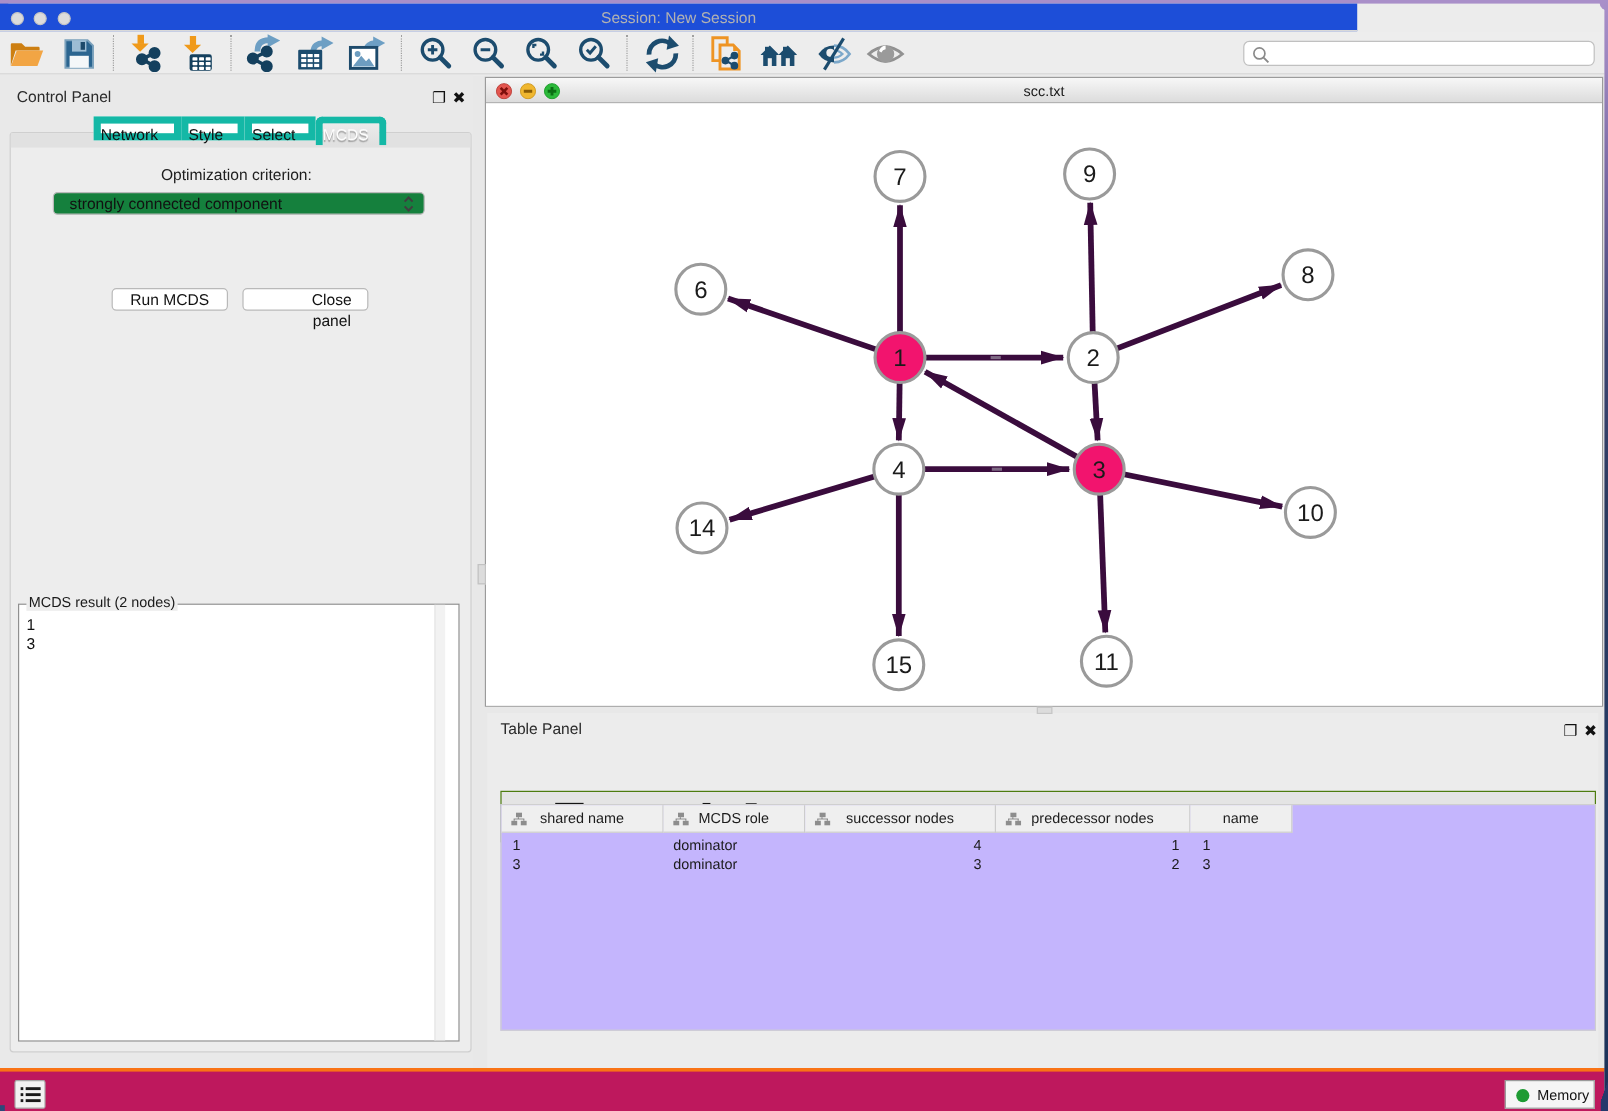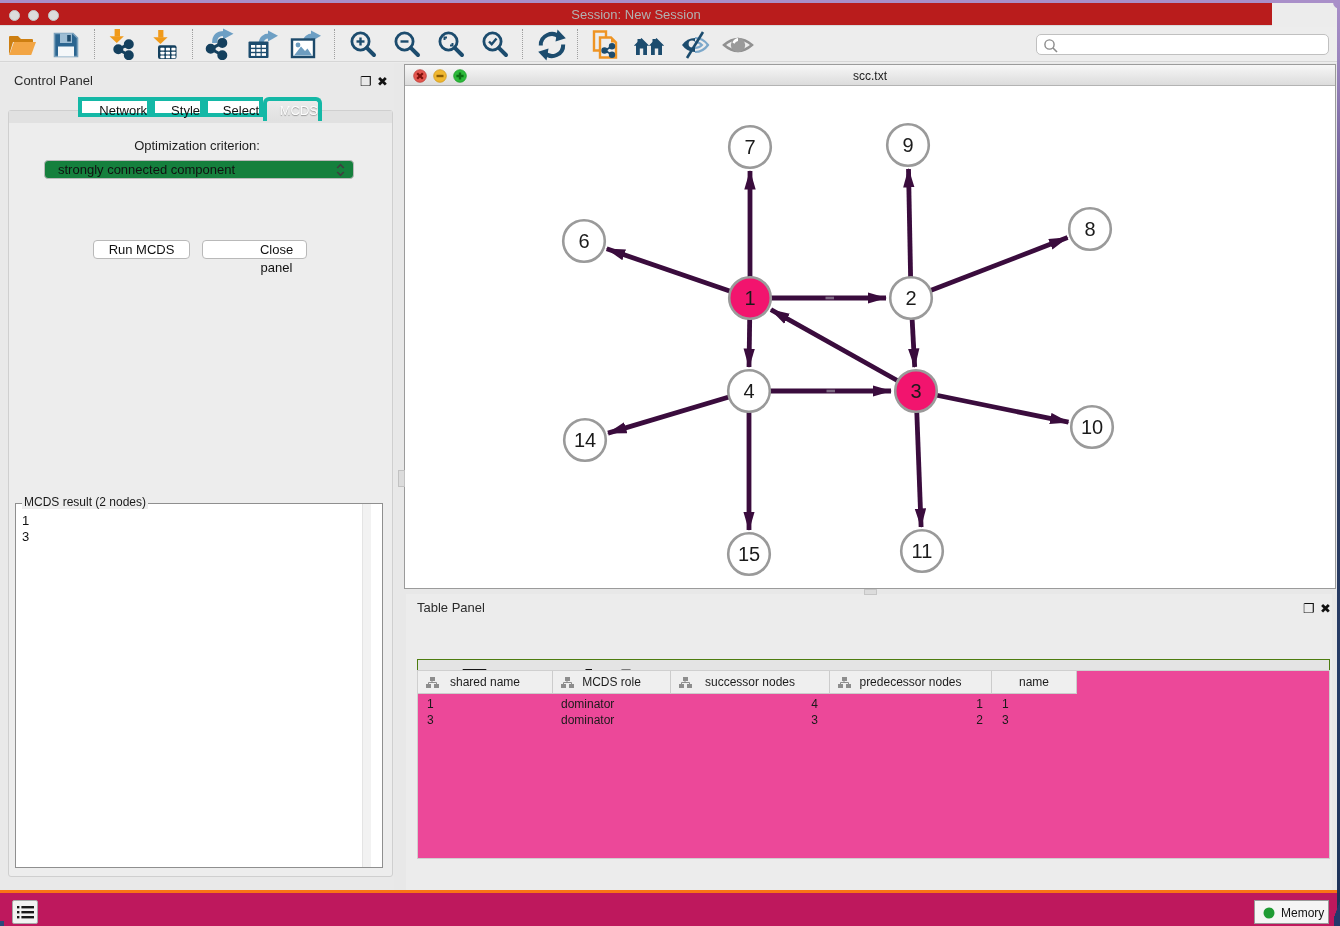--- a/index.html
+++ b/index.html
@@ -8,38 +8,38 @@
 .abs { position:absolute; }
 
 
 #purple { left:0; top:0; width:1340px; height:3px; background:#a98fc9; }
 
 #redge { right:0; top:0; width:3px; height:926px; background:linear-gradient(#a98fc9 0, #9b85bd 60px, #70619b 170px, #3c4470 290px, #2b3a5e 420px, #253b66 700px, #1c3157 926px); }
 #blcorner { left:0; top:921px; width:4px; height:5px; background:#2b4a7a; }
 #brcorner { right:0; top:900px; width:6px; height:26px; background:linear-gradient(110deg, transparent 40%, #24386b 42%); }
 
 
-#titlebar { left:0; top:3px; width:1272px; height:23px; background:#b91c1c; border-bottom:1px solid #d9d9d9; }
+#titlebar { left:0; top:3px; width:1131px; height:23px; background:#1d4ed8; border-bottom:1px solid #d9d9d9; }
 .tl { position:absolute; top:7px; width:11px; height:11px; border-radius:50%; background:#dcdcdc; border:1px solid #c4c4c4; }
 #title-text { position:absolute; top:4px; left:0; width:100%; text-align:center; font-size:13px; color:#b2b2b2; }
 
 
 #toolbar { left:0; top:27px; width:1337px; height:35px; background:#ededed; border-bottom:1px solid #d6d6d6; }
 .sep { position:absolute; top:2px; height:30px; width:0; border-left:1px dotted #9f9f9f; }
 .ticon { position:absolute; top:2px; }
 #search { position:absolute; left:1036px; top:7px; width:293px; height:21px; background:#fff; border:1px solid #c0c0c0; border-radius:5px; }
 
 
 #main { left:0; top:63px; width:1337px; height:827px; background:#e8e8e8; }
 
 
 #cp { left:0; top:0; width:394px; height:827px; background:#e9e9e9; }
 #cp-title { position:absolute; left:14px; top:10px; font-size:13px; color:#2b2b2b; }
 .wicon { position:absolute; top:11px; font-size:13px; color:#111; }
-.tab { position:absolute; top:34px; height:20px; background:#fff; border:4px solid #14b8a6; font-size:13px; color:#111; text-align:right; line-height:19px; }
+.tab { position:absolute; top:34px; height:20px; background:#fff; border:6px solid #14b8a6; font-size:13px; color:#111; text-align:left; line-height:19px; }
 .tab.sel { height:24px; border-bottom:none; background:linear-gradient(#ebebeb,#e0e0e0); color:#fdfdfd; text-shadow:0 1px 1px #9a9a9a; border-radius:6px 6px 0 0; }
 #cp-content { position:absolute; left:8px; top:47px; width:385px; height:767px; background:#ededed; border:1px solid #cfcfcf; border-radius:3px; }
 #cp-band { position:absolute; left:9px; top:48px; width:383px; height:12px; background:#e1e1e1; }
 #opt-label { position:absolute; left:0; top:75px; width:394px; text-align:center; font-size:13px; color:#1d1d1d; }
 #combo { position:absolute; left:44px; top:97px; width:310px; height:19px; background:#15803d; border:1px solid #b9b9b9; border-radius:4px; font-size:13px; color:#111; line-height:18px; padding-left:13px; }
 .btn { position:absolute; top:129px; height:19px; background:#fff; border:1px solid #b9b9b9; border-radius:4px; font-size:13px; color:#111; text-align:center; line-height:18px;margin-top:48px; }
 #result-frame { position:absolute; left:15px; top:440px; width:368px; height:365px; border:1px solid #8f8f8f; background:#fff; }
 #result-label { position:absolute; left:22px; top:432px; background:#ededed; font-size:12px; color:#1a1a1a; padding:0 2px; }
 #result-text { position:absolute; left:22px; top:450px; font-size:13px; color:#111; line-height:16px; }
 #result-scroll { position:absolute; left:362px; top:441px; width:9px; height:363px; background:#f2f2f2; border-left:1px solid #e4e4e4; }
@@ -47,21 +47,21 @@
 
 #netframe { left:404px; top:1px; width:932px; height:525px; border:1px solid #9b9b9b; background:#fff; }
 #net-titlebar { position:absolute; left:0; top:0; width:930px; height:21px; background:linear-gradient(#f7f7f7,#dcdcdc); border-bottom:1px solid #b3b3b3; }
 #net-title { position:absolute; top:4px; left:0; width:100%; text-align:center; font-size:12px; color:#1a1a1a; }
 #canvas { position:absolute; left:0; top:22px; width:930px; height:501px; background:#fff; }
 
 
 #tp { left:406px; top:531px; width:926px; height:296px; background:#ececec; }
 #tp-title { position:absolute; left:11px; top:6px; font-size:13px; color:#2b2b2b; }
 #tp-toolbar { position:absolute; left:11px; top:33px; width:913px; height:43px; background:#e4e4e4; border:1px solid #4d7c0f;margin-top:32px; }
-#tp-table { position:absolute; left:11px; top:76px; width:913px; height:189px; background:#ec4899; border:1px solid #cfcfcf; }
+#tp-table { position:absolute; left:11px; top:76px; width:913px; height:189px; background:#c4b5fd; border:1px solid #cfcfcf; }
 .th { position:absolute; top:0; height:23px; background:#efefef; border-right:1px solid #cccccc; border-bottom:1px solid #cccccc; font-size:12px; color:#1c1c1c; text-align:center; line-height:22px; }
 .treeic { position:absolute; top:6px; }
 .td { position:absolute; font-size:12px; color:#1a1a1a; height:16px; line-height:16px; }
 #tp-tabs { position:absolute; left:0; top:271px; width:926px; height:21px; }
 .btab { position:absolute; top:0; height:21px; background:#fff; border:1px solid #b9b9b9; font-size:13px; color:#111; text-align:center; line-height:20px; }
 .btab.sel { background:#dcdcdc; color:#fbfbfb; text-shadow:0 1px 1px #a0a0a0; }
 
 
 #statusbar { left:0; top:890px; width:1337px; height:36px; background:#be185d; border-top:3px solid #f97316; }
 #listbtn { position:absolute; left:12px; top:7px; width:26px; height:24px; background:#f2f2f2; border:1px solid #a8a8a8; border-radius:2px; }

